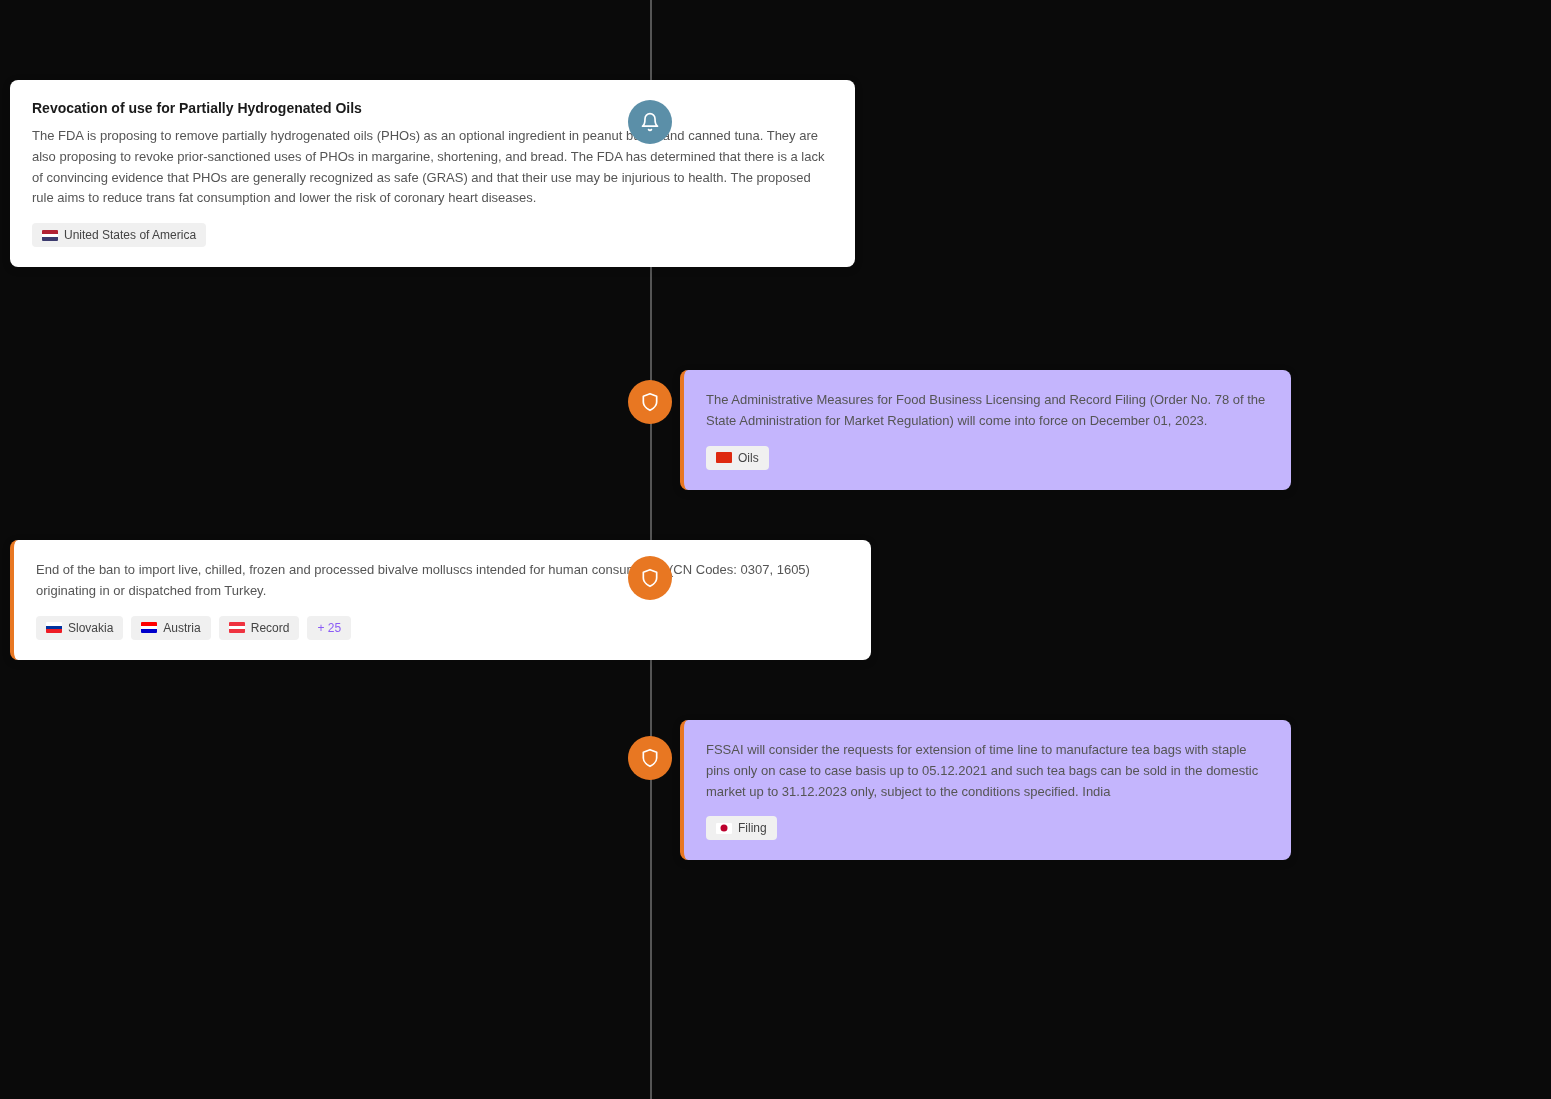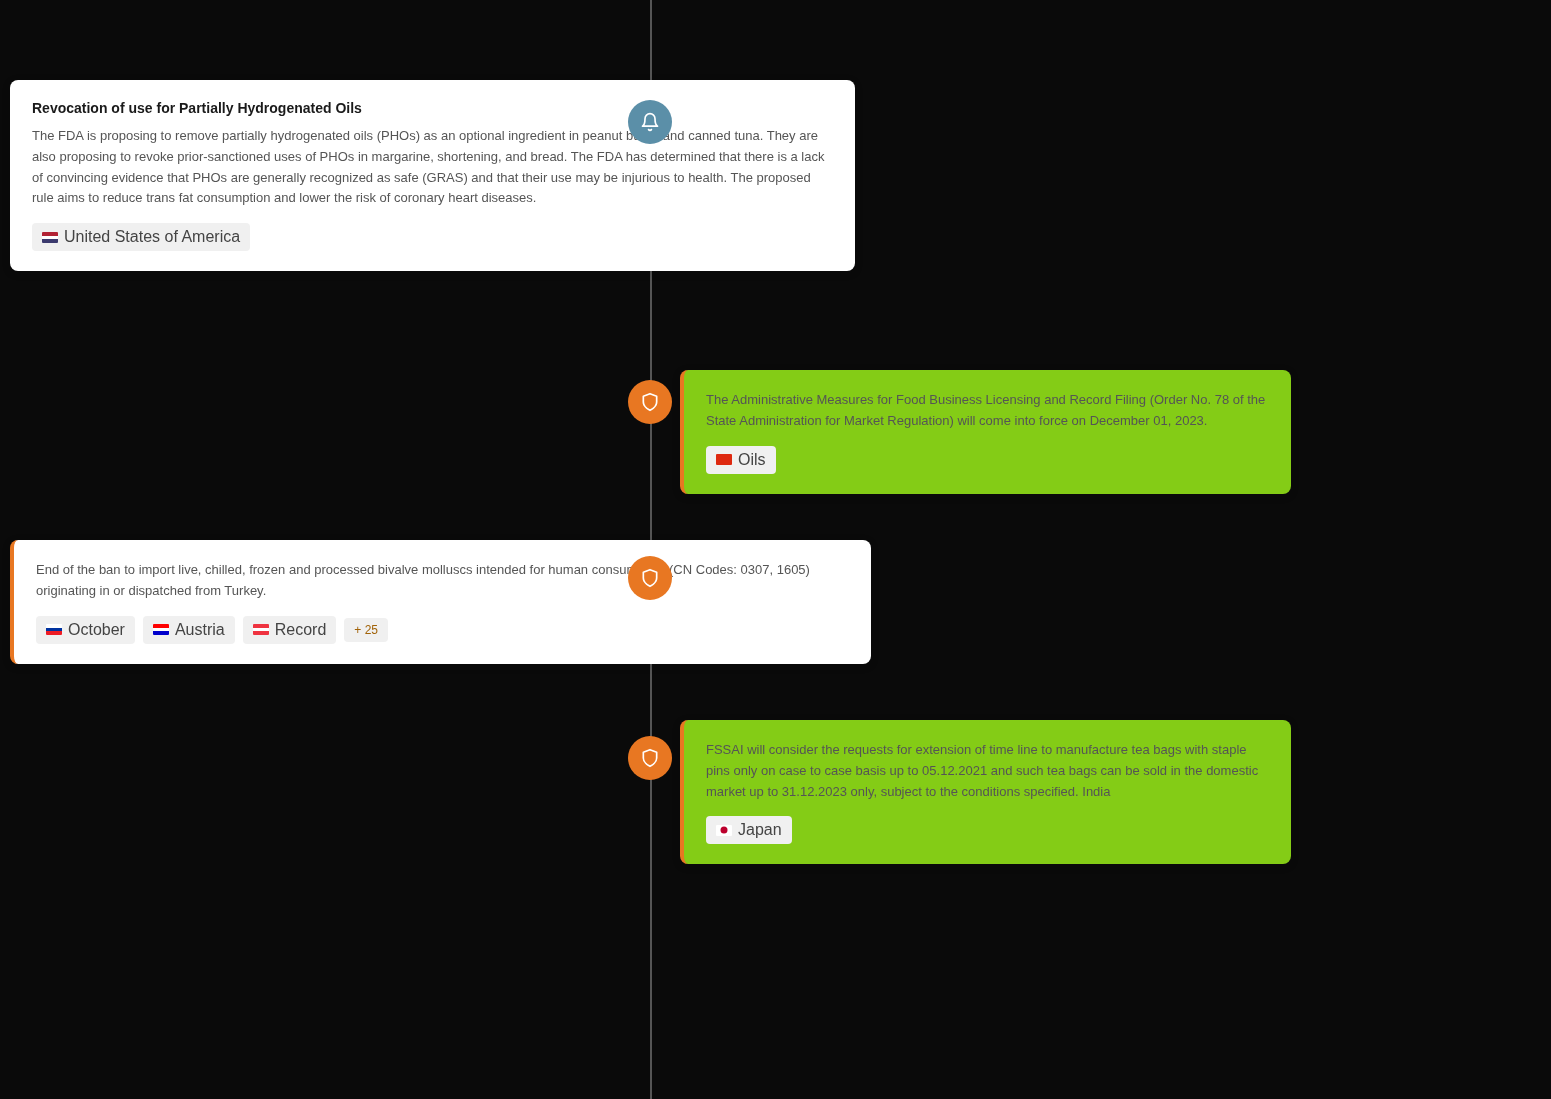--- a/index.html
+++ b/index.html
@@ -66,21 +66,21 @@
 
     .card-left.bordered {
       border-left: 4px solid #e87722;
     }
 
     
     .card-right {
       position: absolute;
       left: 680px;
       right: 260px;
-      background: #84cc16;
+      background: #c4b5fd;
       border-radius: 8px;
       padding: 20px 22px;
       box-shadow: 0 2px 8px rgba(0,0,0,0.15);
     }
 
     .card-right.bordered {
       border-left: 4px solid #e87722;
     }
 
     .card-title {
@@ -104,41 +104,41 @@
       align-items: center;
     }
 
     .tag {
       display: flex;
       align-items: center;
       gap: 6px;
       background: #f0f0f0;
       border-radius: 4px;
       padding: 5px 10px;
-      font-size: 16px;
+      font-size: 12px;
       color: #444;
       font-weight: 500;
     }
 
     .flag-icon {
       width: 16px;
       height: 11px;
       background: #ccc;
       border-radius: 1px;
       display: inline-block;
       position: relative;
       overflow: hidden;
     }
 
     .more-badge {
       background: #f0f0f0;
       border-radius: 4px;
       padding: 5px 10px;
       font-size: 12px;
-      color: #a16207;
+      color: #8b5cf6;
       font-weight: 500;
     }
 
     
     .date-left {
       position: absolute;
       right: 672px;
       color: #ccc;
       font-size: 16px;
       font-weight: 600;
@@ -263,21 +263,21 @@
 
     <div class="date-right" style="top: 22px;">
       <span>31 December 2023</span>
     </div>
 
     <div class="card-left bordered" style="top: 0px;">
       <div class="card-body">End of the ban to import live, chilled, frozen and processed bivalve molluscs intended for human consumption (CN Codes: 0307, 1605) originating in or dispatched from Turkey.</div>
       <div class="tag-row">
         <div class="tag">
           <span class="flag-icon" style="background: linear-gradient(180deg, #fff 33%, #0033A0 33%, #0033A0 66%, #EE1C25 66%);"></span>
-          <span>October</span>
+          <span>Slovakia</span>
         </div>
         <div class="tag">
           <span class="flag-icon" style="background: linear-gradient(180deg, #FF0000 33%, #fff 33%, #fff 66%, #0000CC 66%);"></span>
           <span>Austria</span>
         </div>
         <div class="tag">
           <span class="flag-icon" style="background: linear-gradient(180deg, #EF3340 33%, #fff 33%, #fff 66%, #EF3340 66%);"></span>
           <span>Record</span>
         </div>
         <div class="more-badge">+ 25</div>
@@ -297,19 +297,19 @@
       <span>31 December 2023</span>
     </div>
 
     <div class="card-right bordered" style="top: 0px;">
       <div class="card-body">FSSAI will consider the requests for extension of time line to manufacture tea bags with staple pins only on case to case basis up to 05.12.2021 and such tea bags can be sold in the domestic market up to 31.12.2023 only, subject to the conditions specified. India</div>
       <div class="tag-row">
         <div class="tag">
           <span class="flag-icon" style="background: #fff; position: relative;">
             <span style="position:absolute; top:50%; left:50%; transform:translate(-50%,-50%); width:7px; height:7px; background:#BC002D; border-radius:50%;"></span>
           </span>
-          <span>Japan</span>
+          <span>Filing</span>
         </div>
       </div>
     </div>
   </div>
 
 </div>
 
 </body></html>

